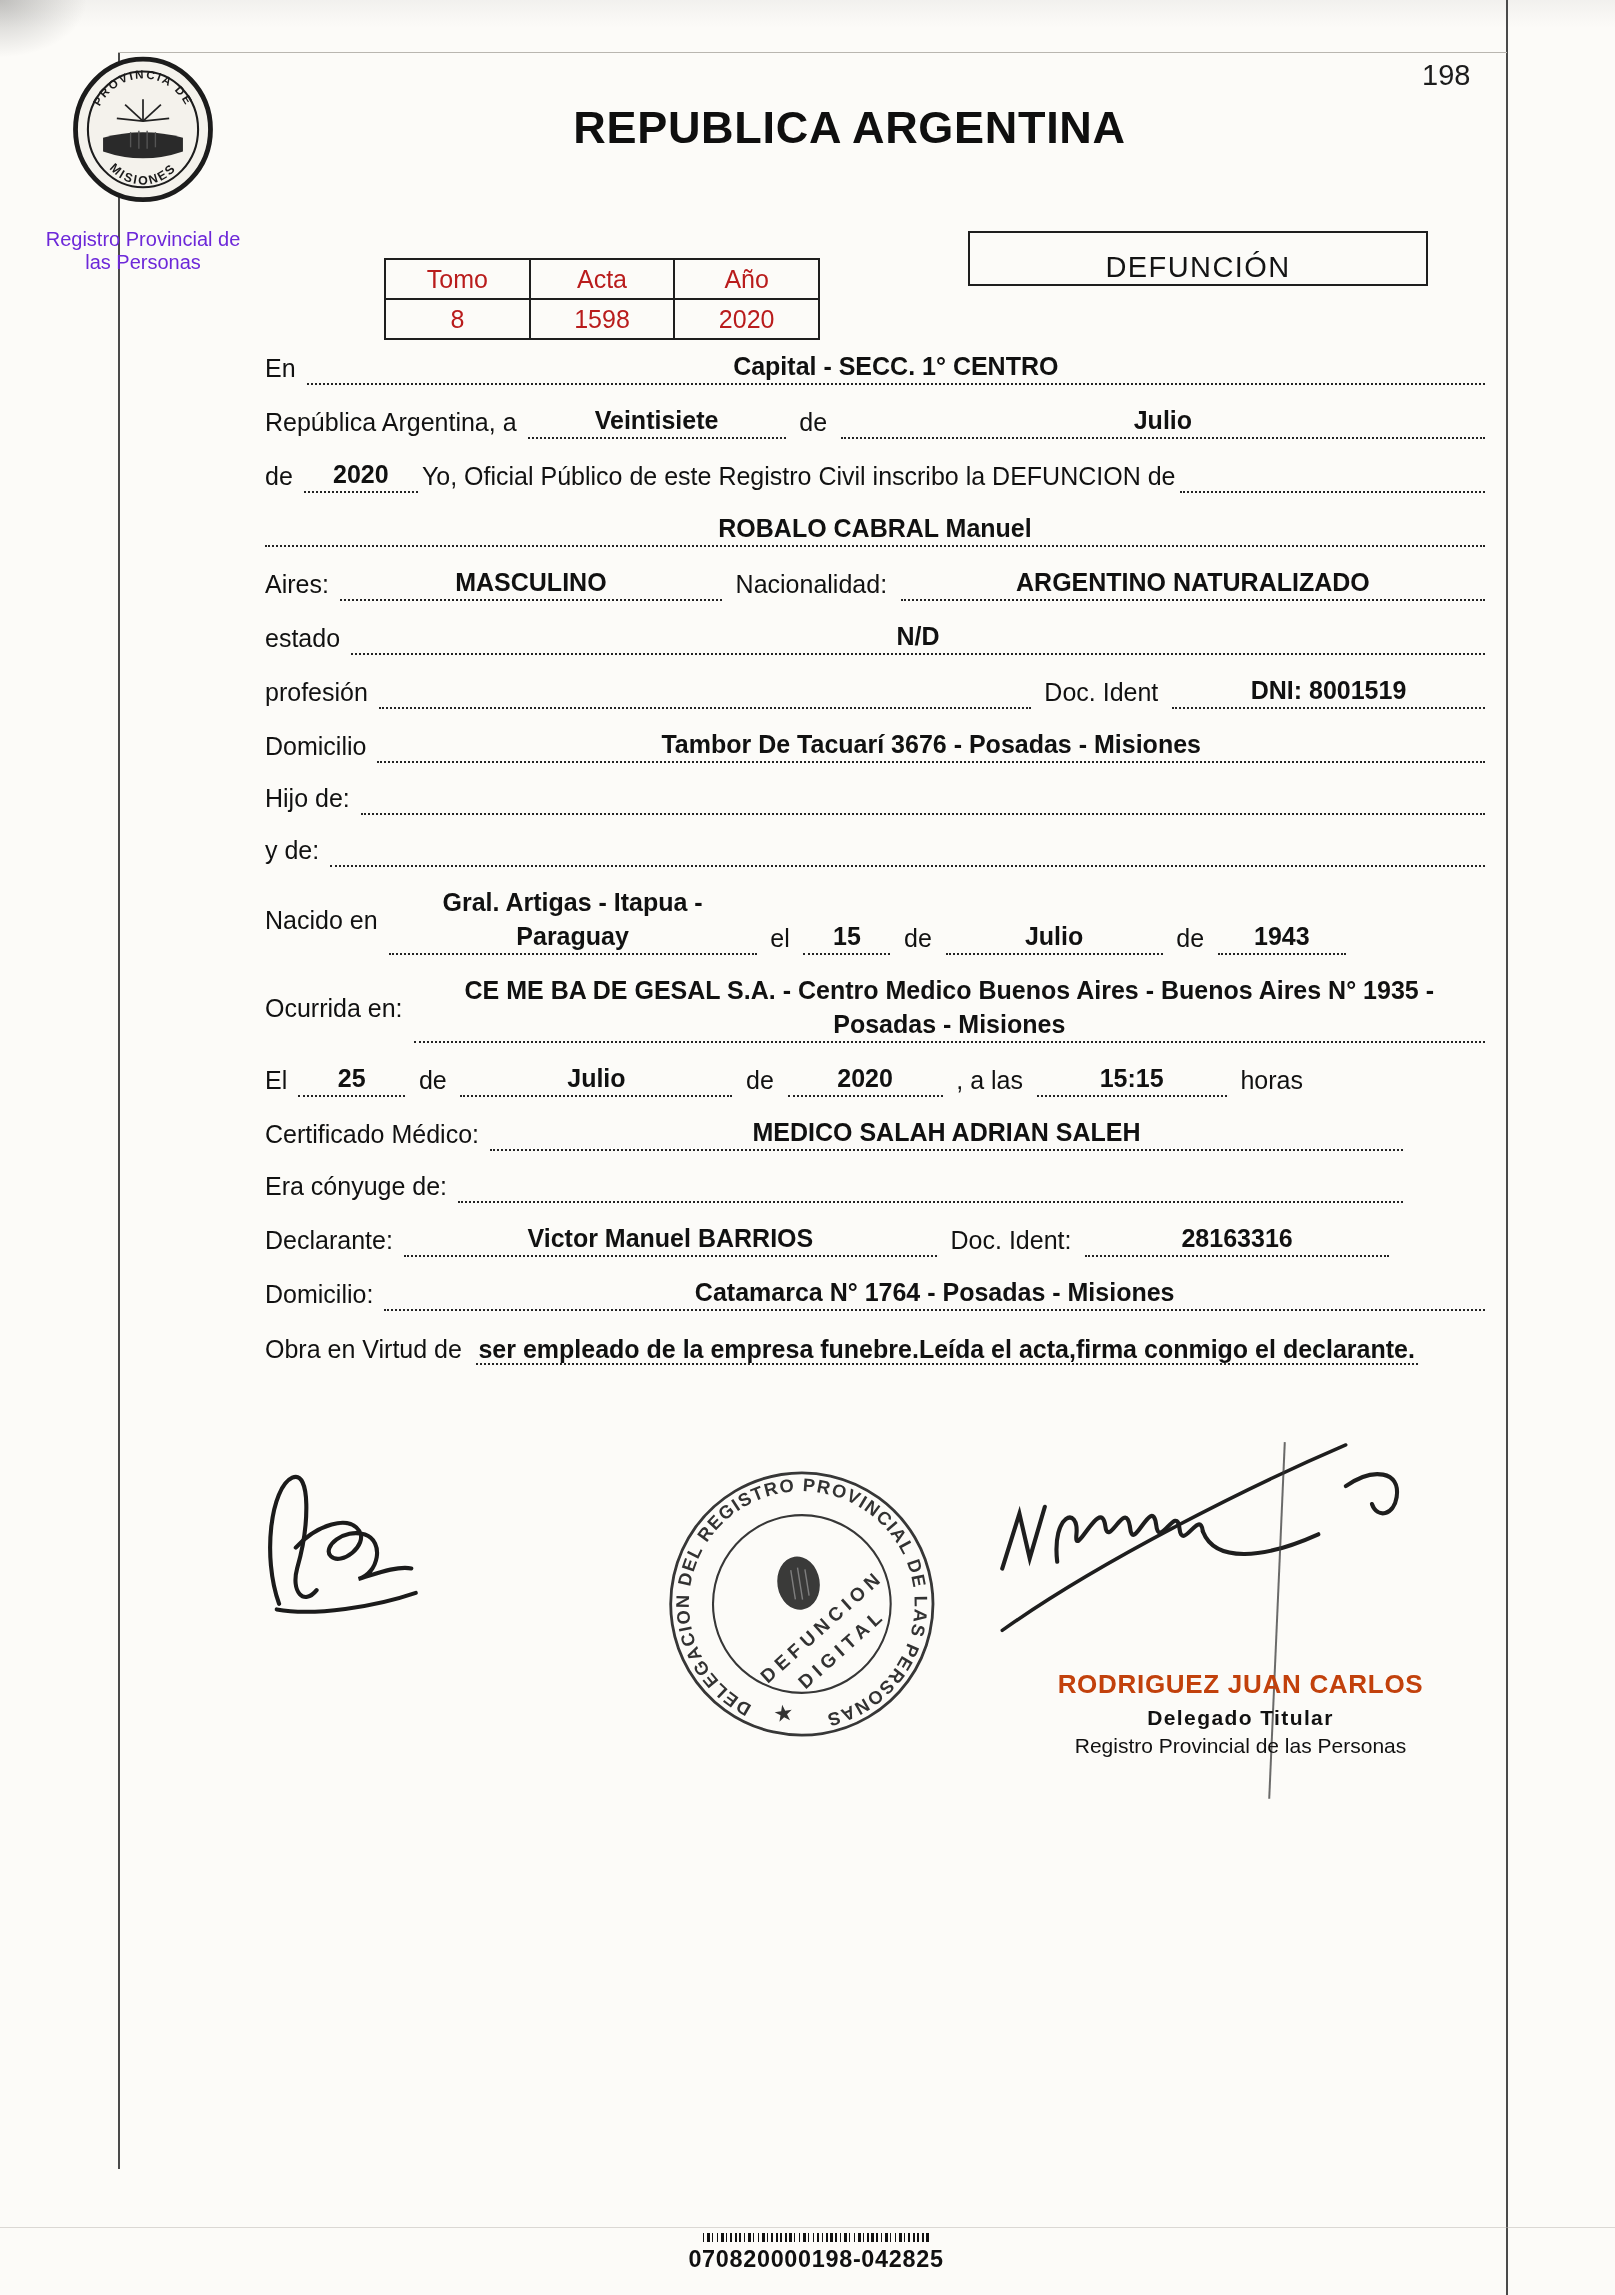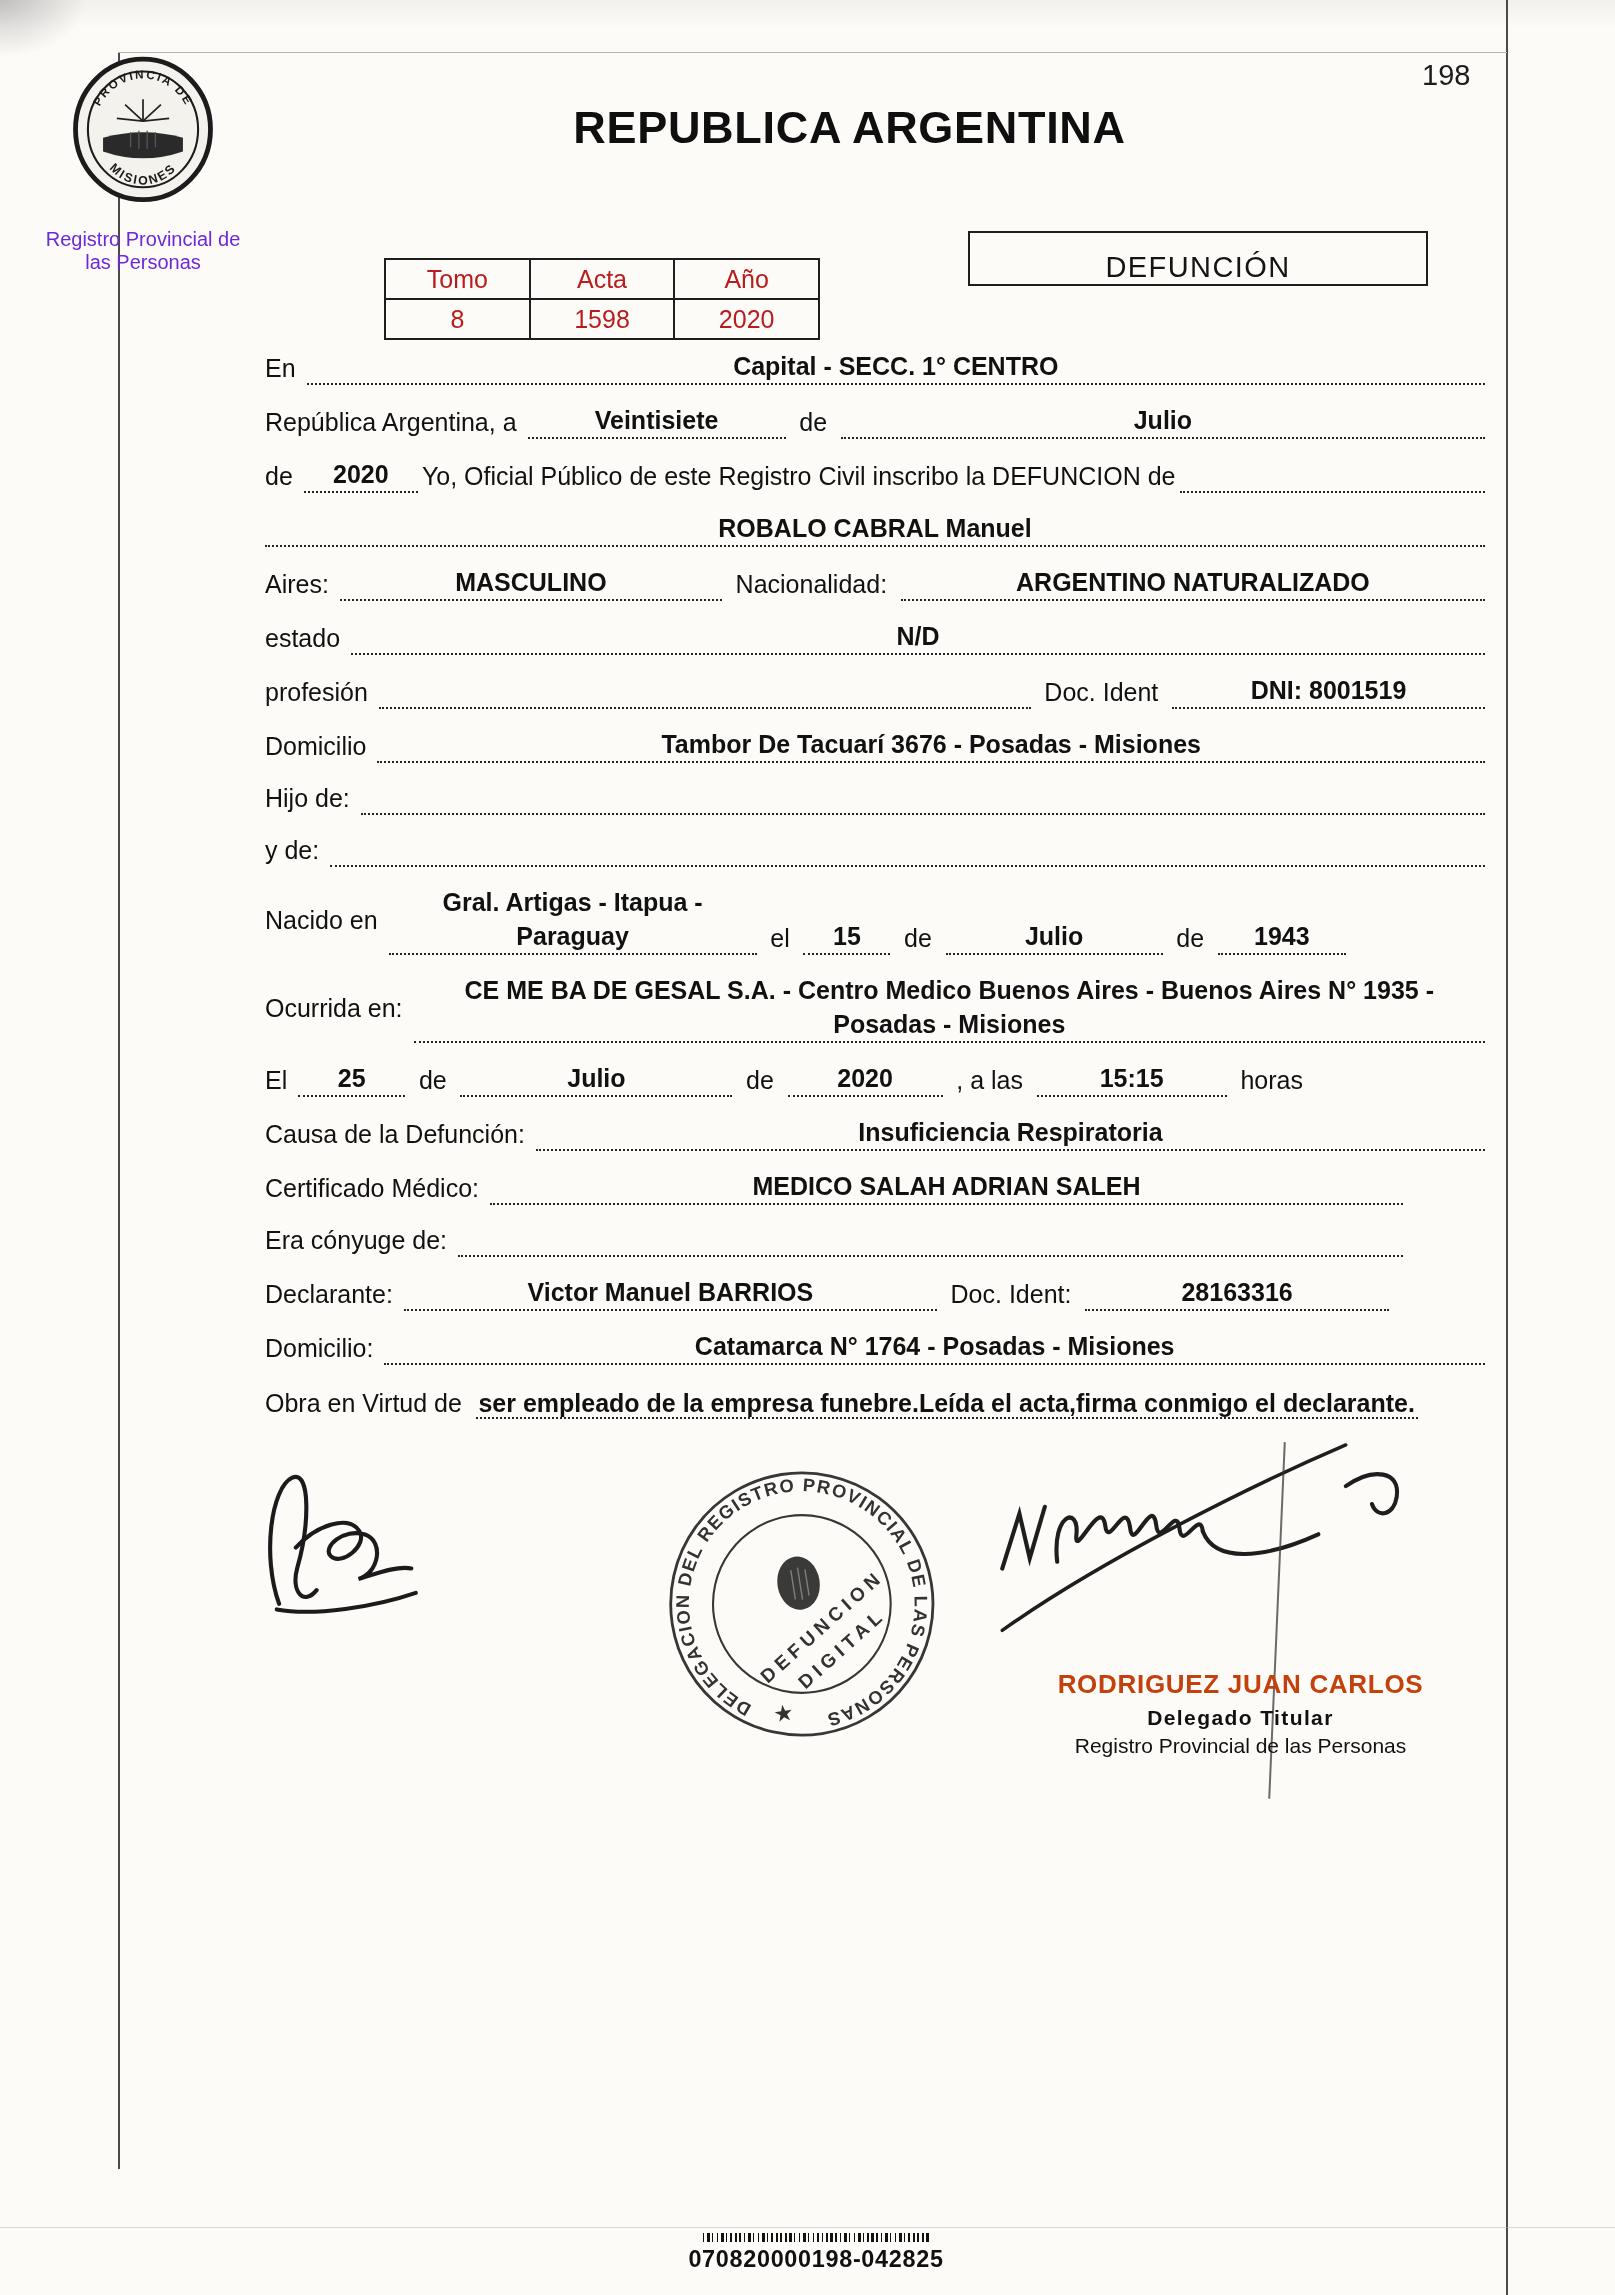--- a/index.html
+++ b/index.html
@@ -227,24 +227,20 @@
       <span class="fld w140">25</span>
       <span class="lbl pad">de</span>
       <span class="fld w380">Julio</span>
       <span class="lbl pad">de</span>
       <span class="fld w210">2020</span>
       <span class="lbl pad">, a las</span>
       <span class="fld w260">15:15</span>
       <span class="lbl pad">horas</span>
     </div>
 
-    <div class="row">
-      <span class="lbl">Causa de la Defunción:</span>
-      <span class="fld grow">Insuficiencia Respiratoria</span>
-    </div>
 
     <div class="row">
       <span class="lbl">Certificado Médico:</span>
       <span class="fld grow mr120">MEDICO SALAH ADRIAN SALEH</span>
     </div>
 
     <div class="row">
       <span class="lbl">Era cónyuge de:</span>
       <span class="fld grow mr120"></span>
     </div>

